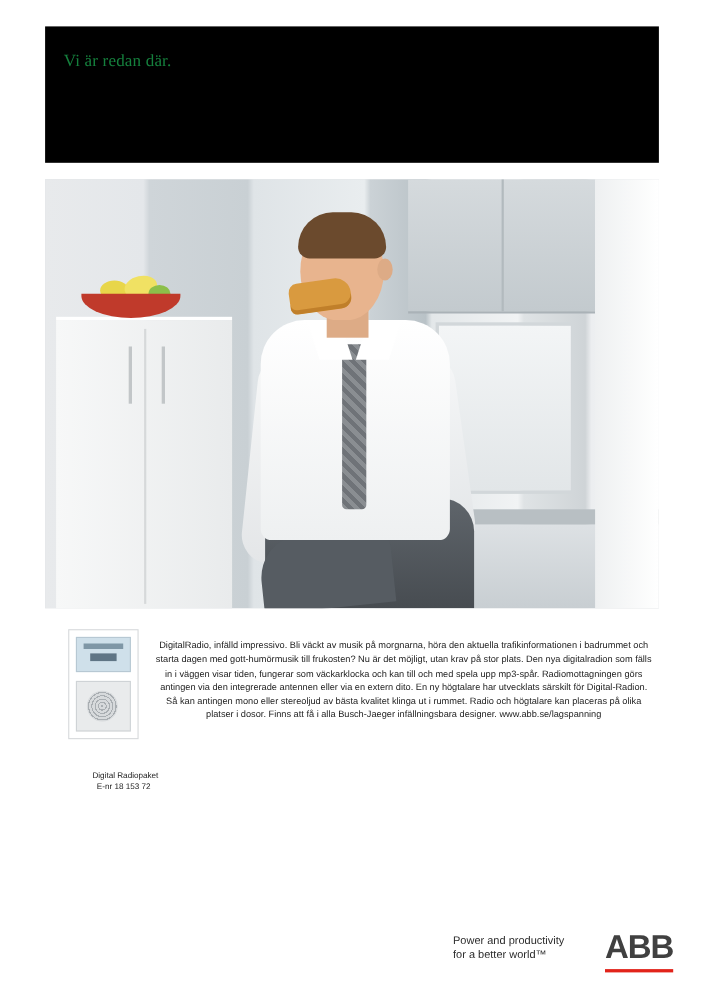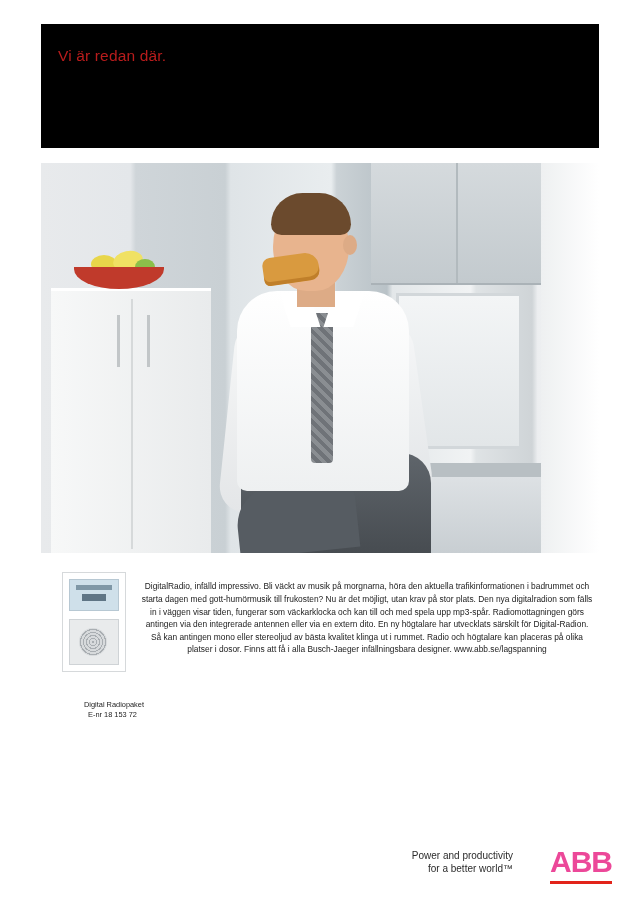--- a/index.html
+++ b/index.html
@@ -28,21 +28,21 @@
     position: absolute;
     left: 58px;
     top: 45px;
     width: 520px;
     color: #2aa8df;
     font-size: 15.5px;
     line-height: 22px;
     letter-spacing: 0.15px;
   }
   .hero-line1 { display: block; }
-  .hero-line2 { display: block; color: #b91c1c; }
+  .hero-line2 { display: block; color: #15803d; font-family: Liberation Serif, serif; }
 
   
   .photo {
     position: absolute;
     left: 41px;
     top: 163px;
     width: 558px;
     height: 390px;
     overflow: hidden;
     background: #d9dde0;
@@ -251,33 +251,33 @@
     color: #1b1b1b;
     margin-left: 32px;
   }
   .caption .line2 { padding-left: 4px; }
 
   
   .footer-tagline {
     position: absolute;
     right: 127px;
     top: 849px;
-    text-align: right;
+    text-align: left;
     font-size: 10px;
     line-height: 13px;
     color: #2b2b2b;
   }
   .abb-logo {
     position: absolute;
     right: 28px;
     top: 845px;
     font-size: 30px;
     font-weight: bold;
     letter-spacing: -1px;
-    color: #ec4899;
+    color: #404040;
     font-family: "Liberation Sans", sans-serif;
   }
   .abb-logo .bar {
     display: block;
     height: 3px;
     background: #e2231a;
     margin-top: 2px;
     width: 100%;
   }
 </style>

